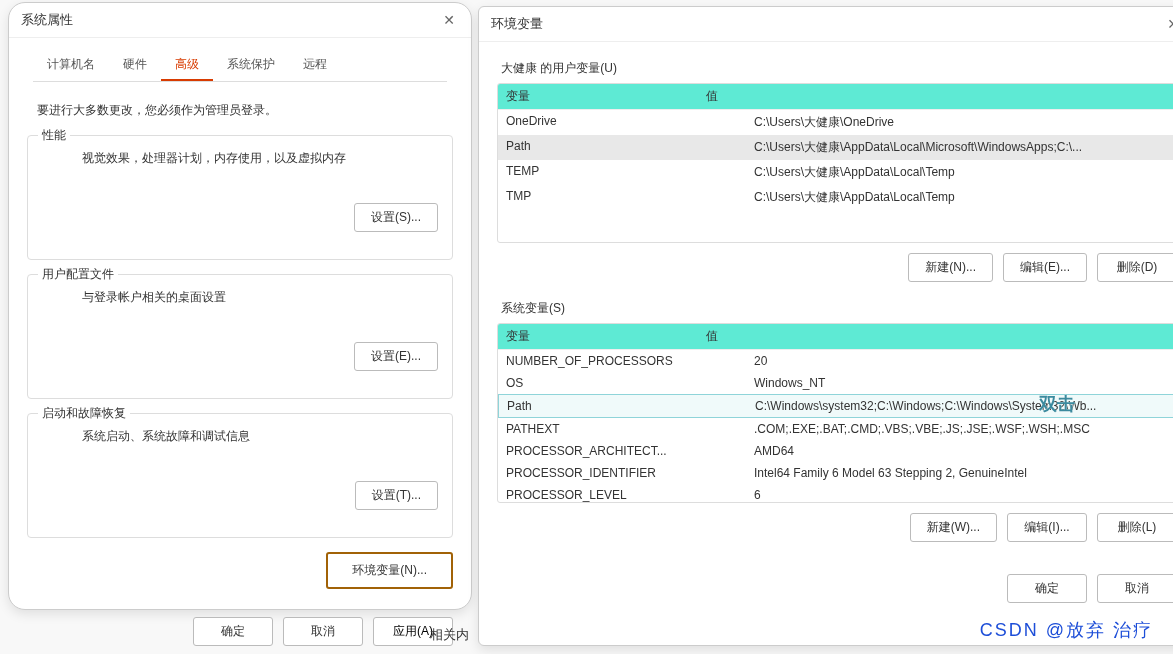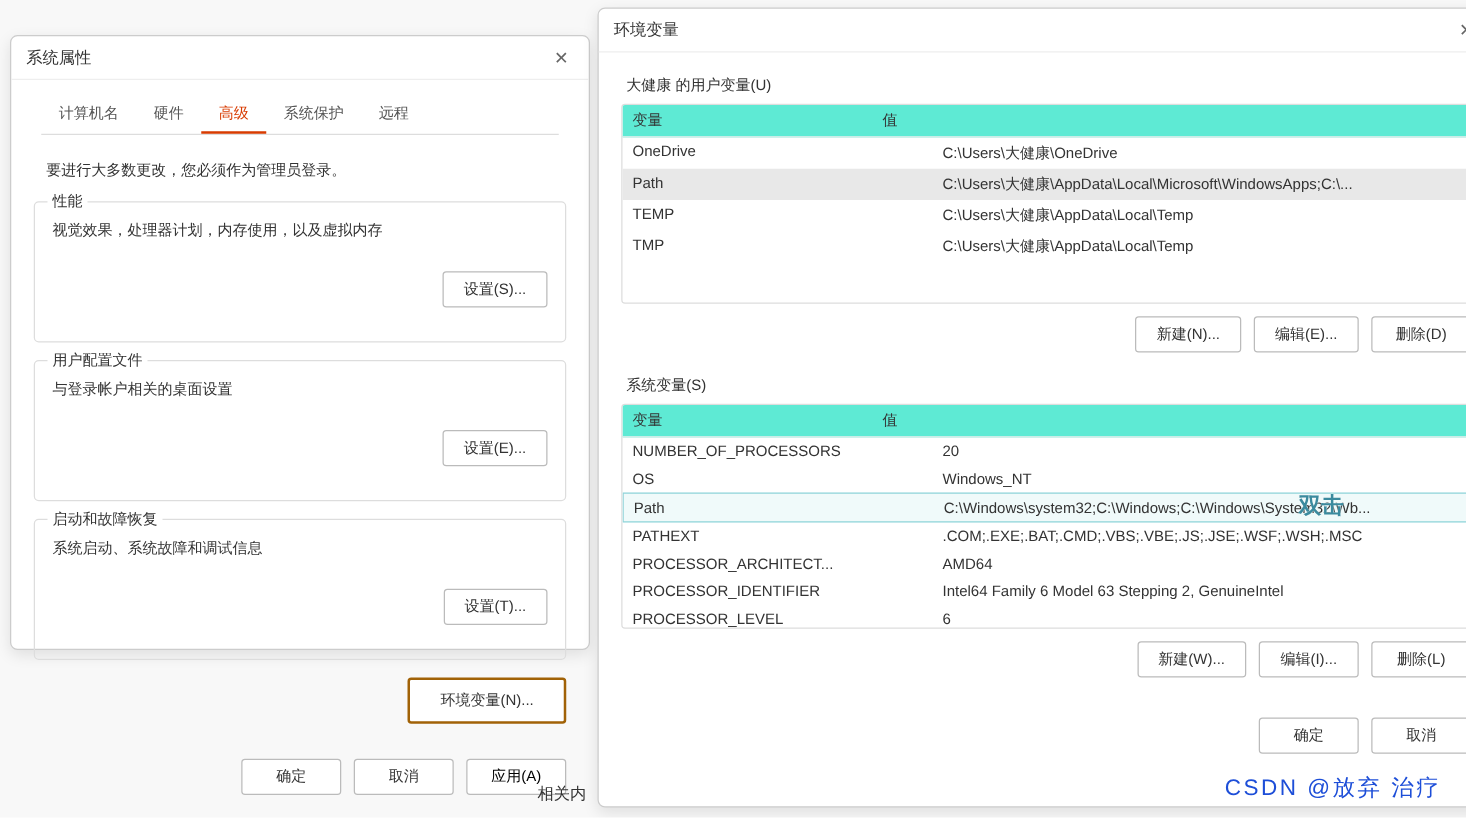--- a/index.html
+++ b/index.html
@@ -59,34 +59,34 @@
       position: relative;
     }
     .groupbox-label {
       position: absolute;
       top: -9px;
       left: 10px;
       background: #fff;
       padding: 0 4px;
       font-size: 12px;
     }
-    .groupbox-desc { color: #333; margin-bottom: 24px; }
+    .groupbox-desc { color: #333; margin-bottom: 24px; margin-left: 40px; }
     .btn {
       display: inline-block;
       padding: 5px 16px;
       border: 1px solid #bbb;
       border-radius: 3px;
       background: #fff;
       cursor: pointer;
       font-size: 12px;
       color: #333;
       min-width: 80px;
       text-align: center;
     }
-    .btn-row-right { text-align: right; }
+    .btn-row-right { text-align: right; margin-top: 36px; }
     .highlight-btn {
       border: 2px solid #a16207;
       padding: 8px 24px;
     }
     .dialog-footer {
       display: flex;
       justify-content: flex-end;
       gap: 10px;
       padding: 10px 18px 14px;
     }
@@ -151,21 +151,21 @@
     .env-footer {
       display: flex;
       justify-content: flex-end;
       gap: 10px;
       padding: 8px 18px 0;
     }
   </style>
 </head>
 <body>
 
-<div class="dialog" style="left:8px; top:28px; width:464px; height:492px;">
+<div class="dialog" style="left:8px; top:2px; width:464px; height:608px;border-radius:17px;">
   <div class="dialog-title">
     <span>系统属性</span>
     <span class="close-btn">✕</span>
   </div>
   <div class="dialog-body">
     <div class="tabs">
       <div class="tab">计算机名</div>
       <div class="tab">硬件</div>
       <div class="tab active">高级</div>
       <div class="tab">系统保护</div>

